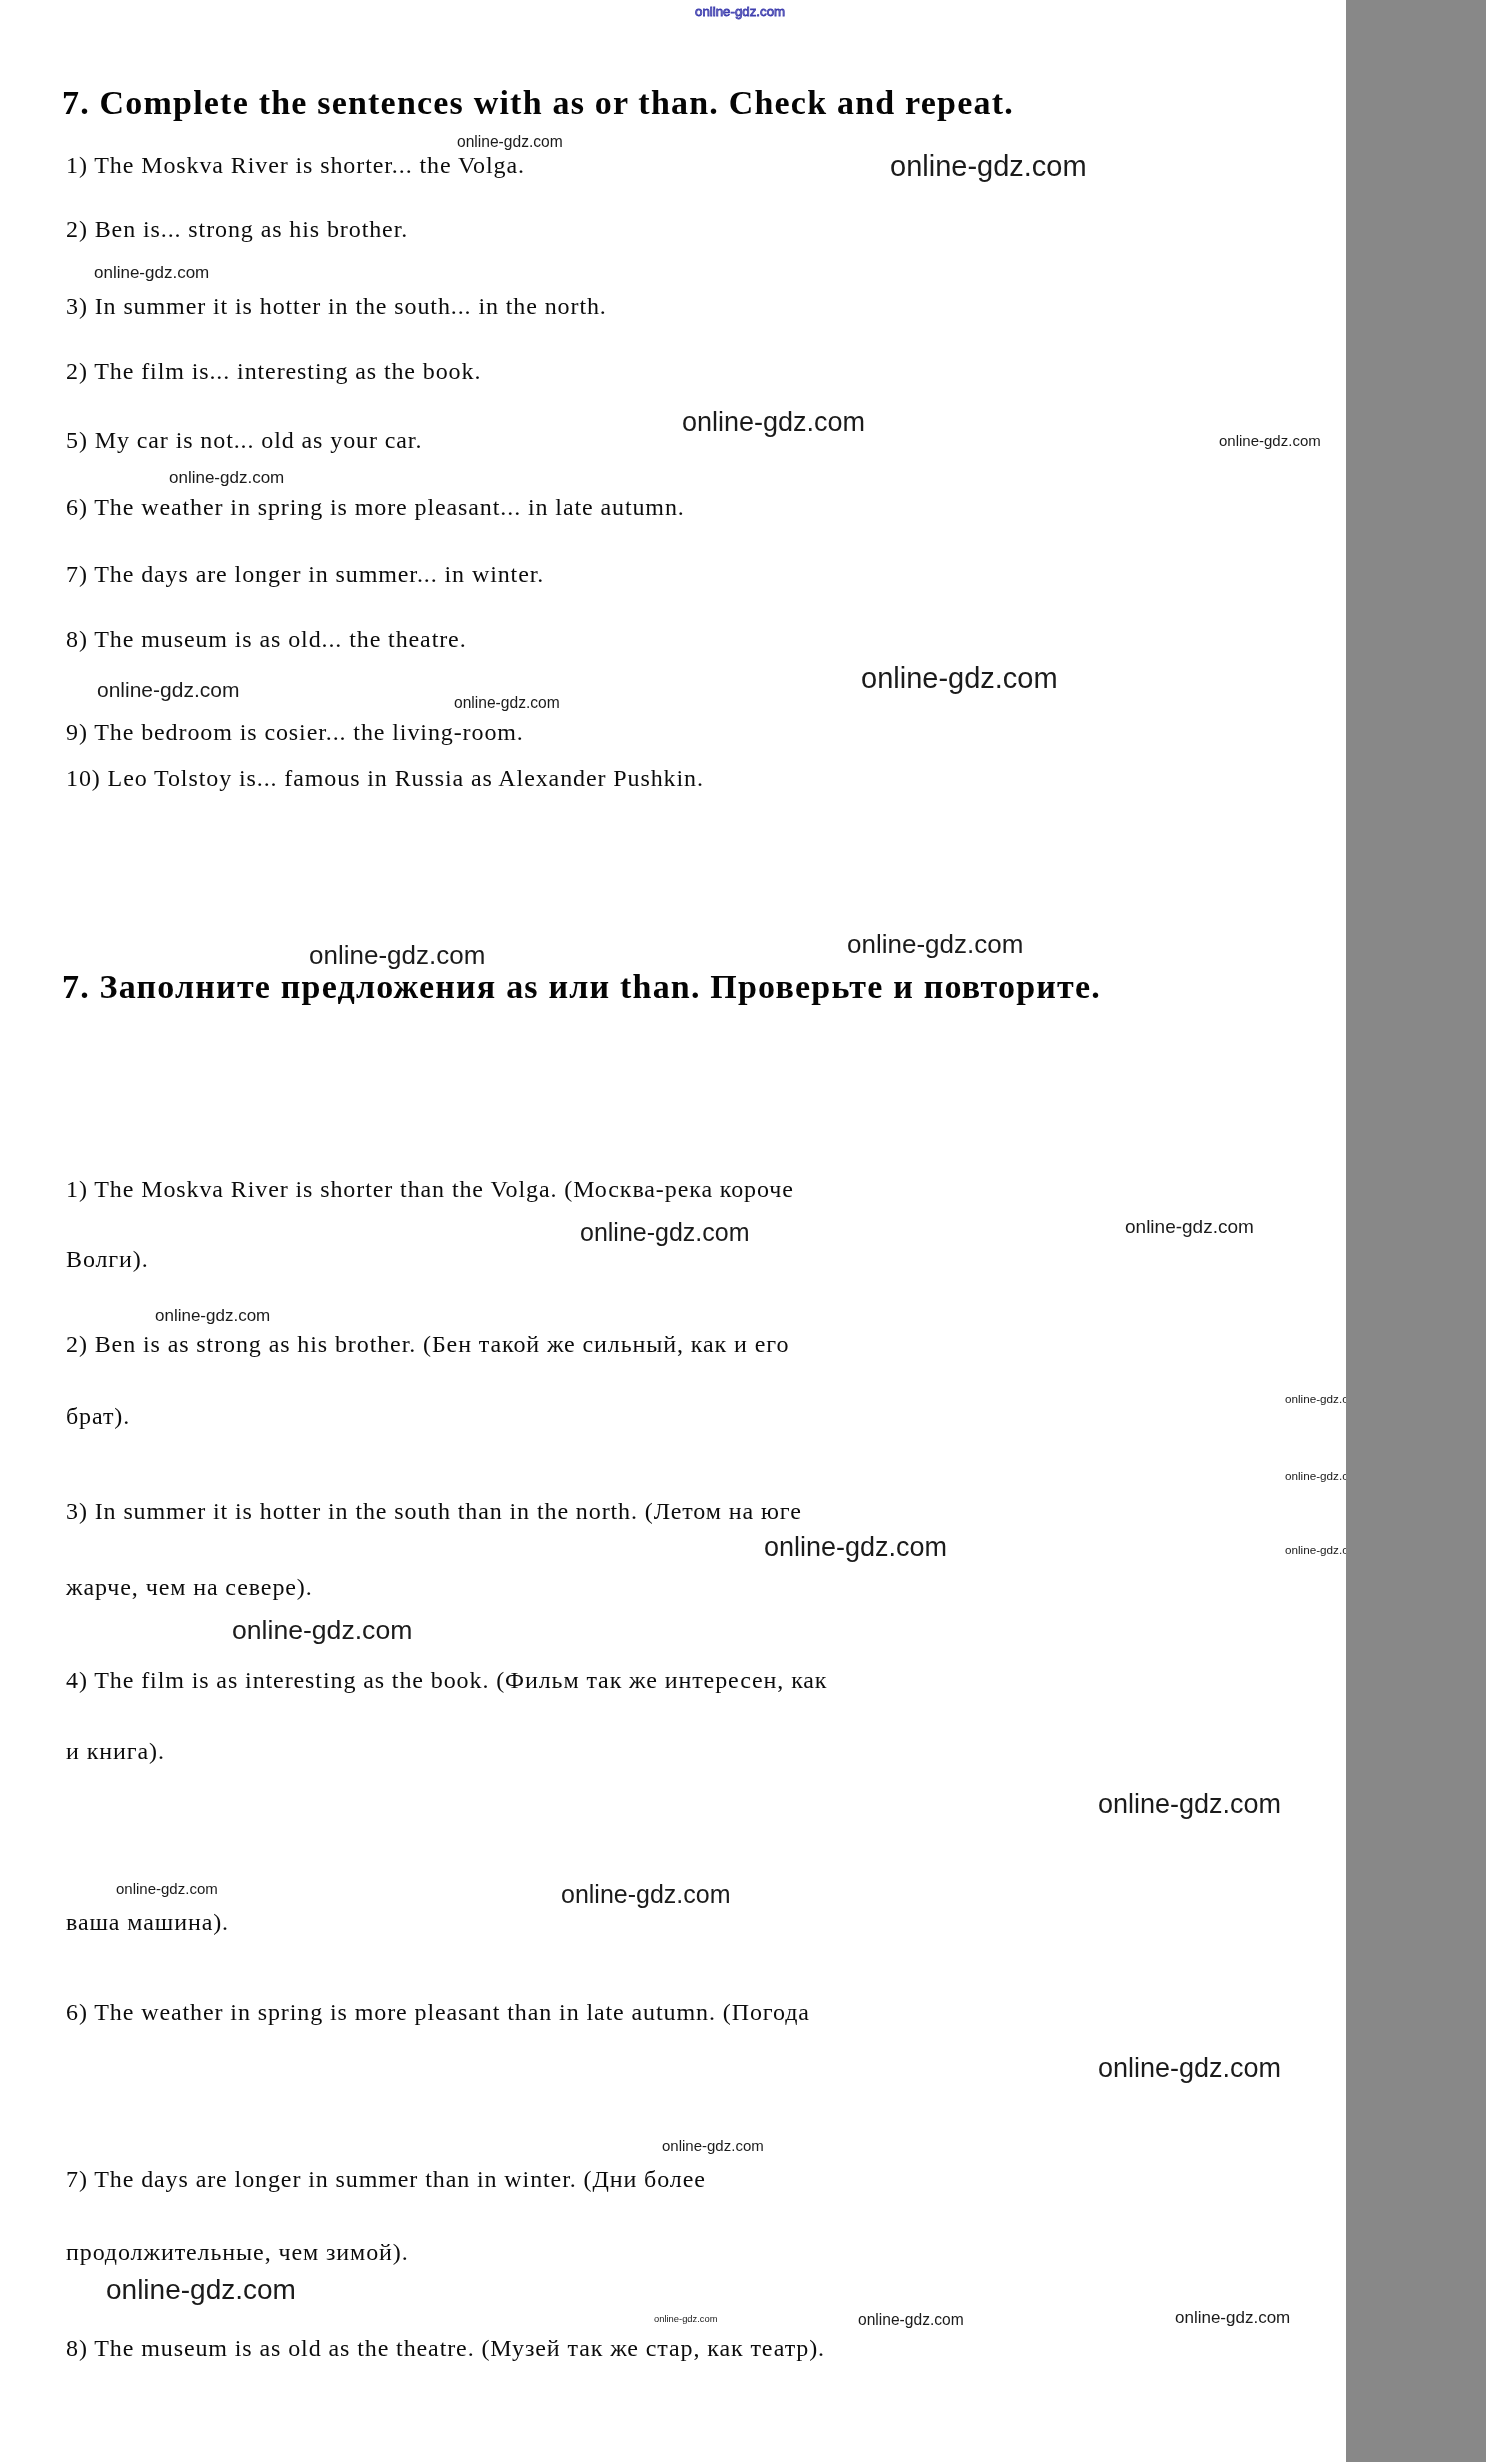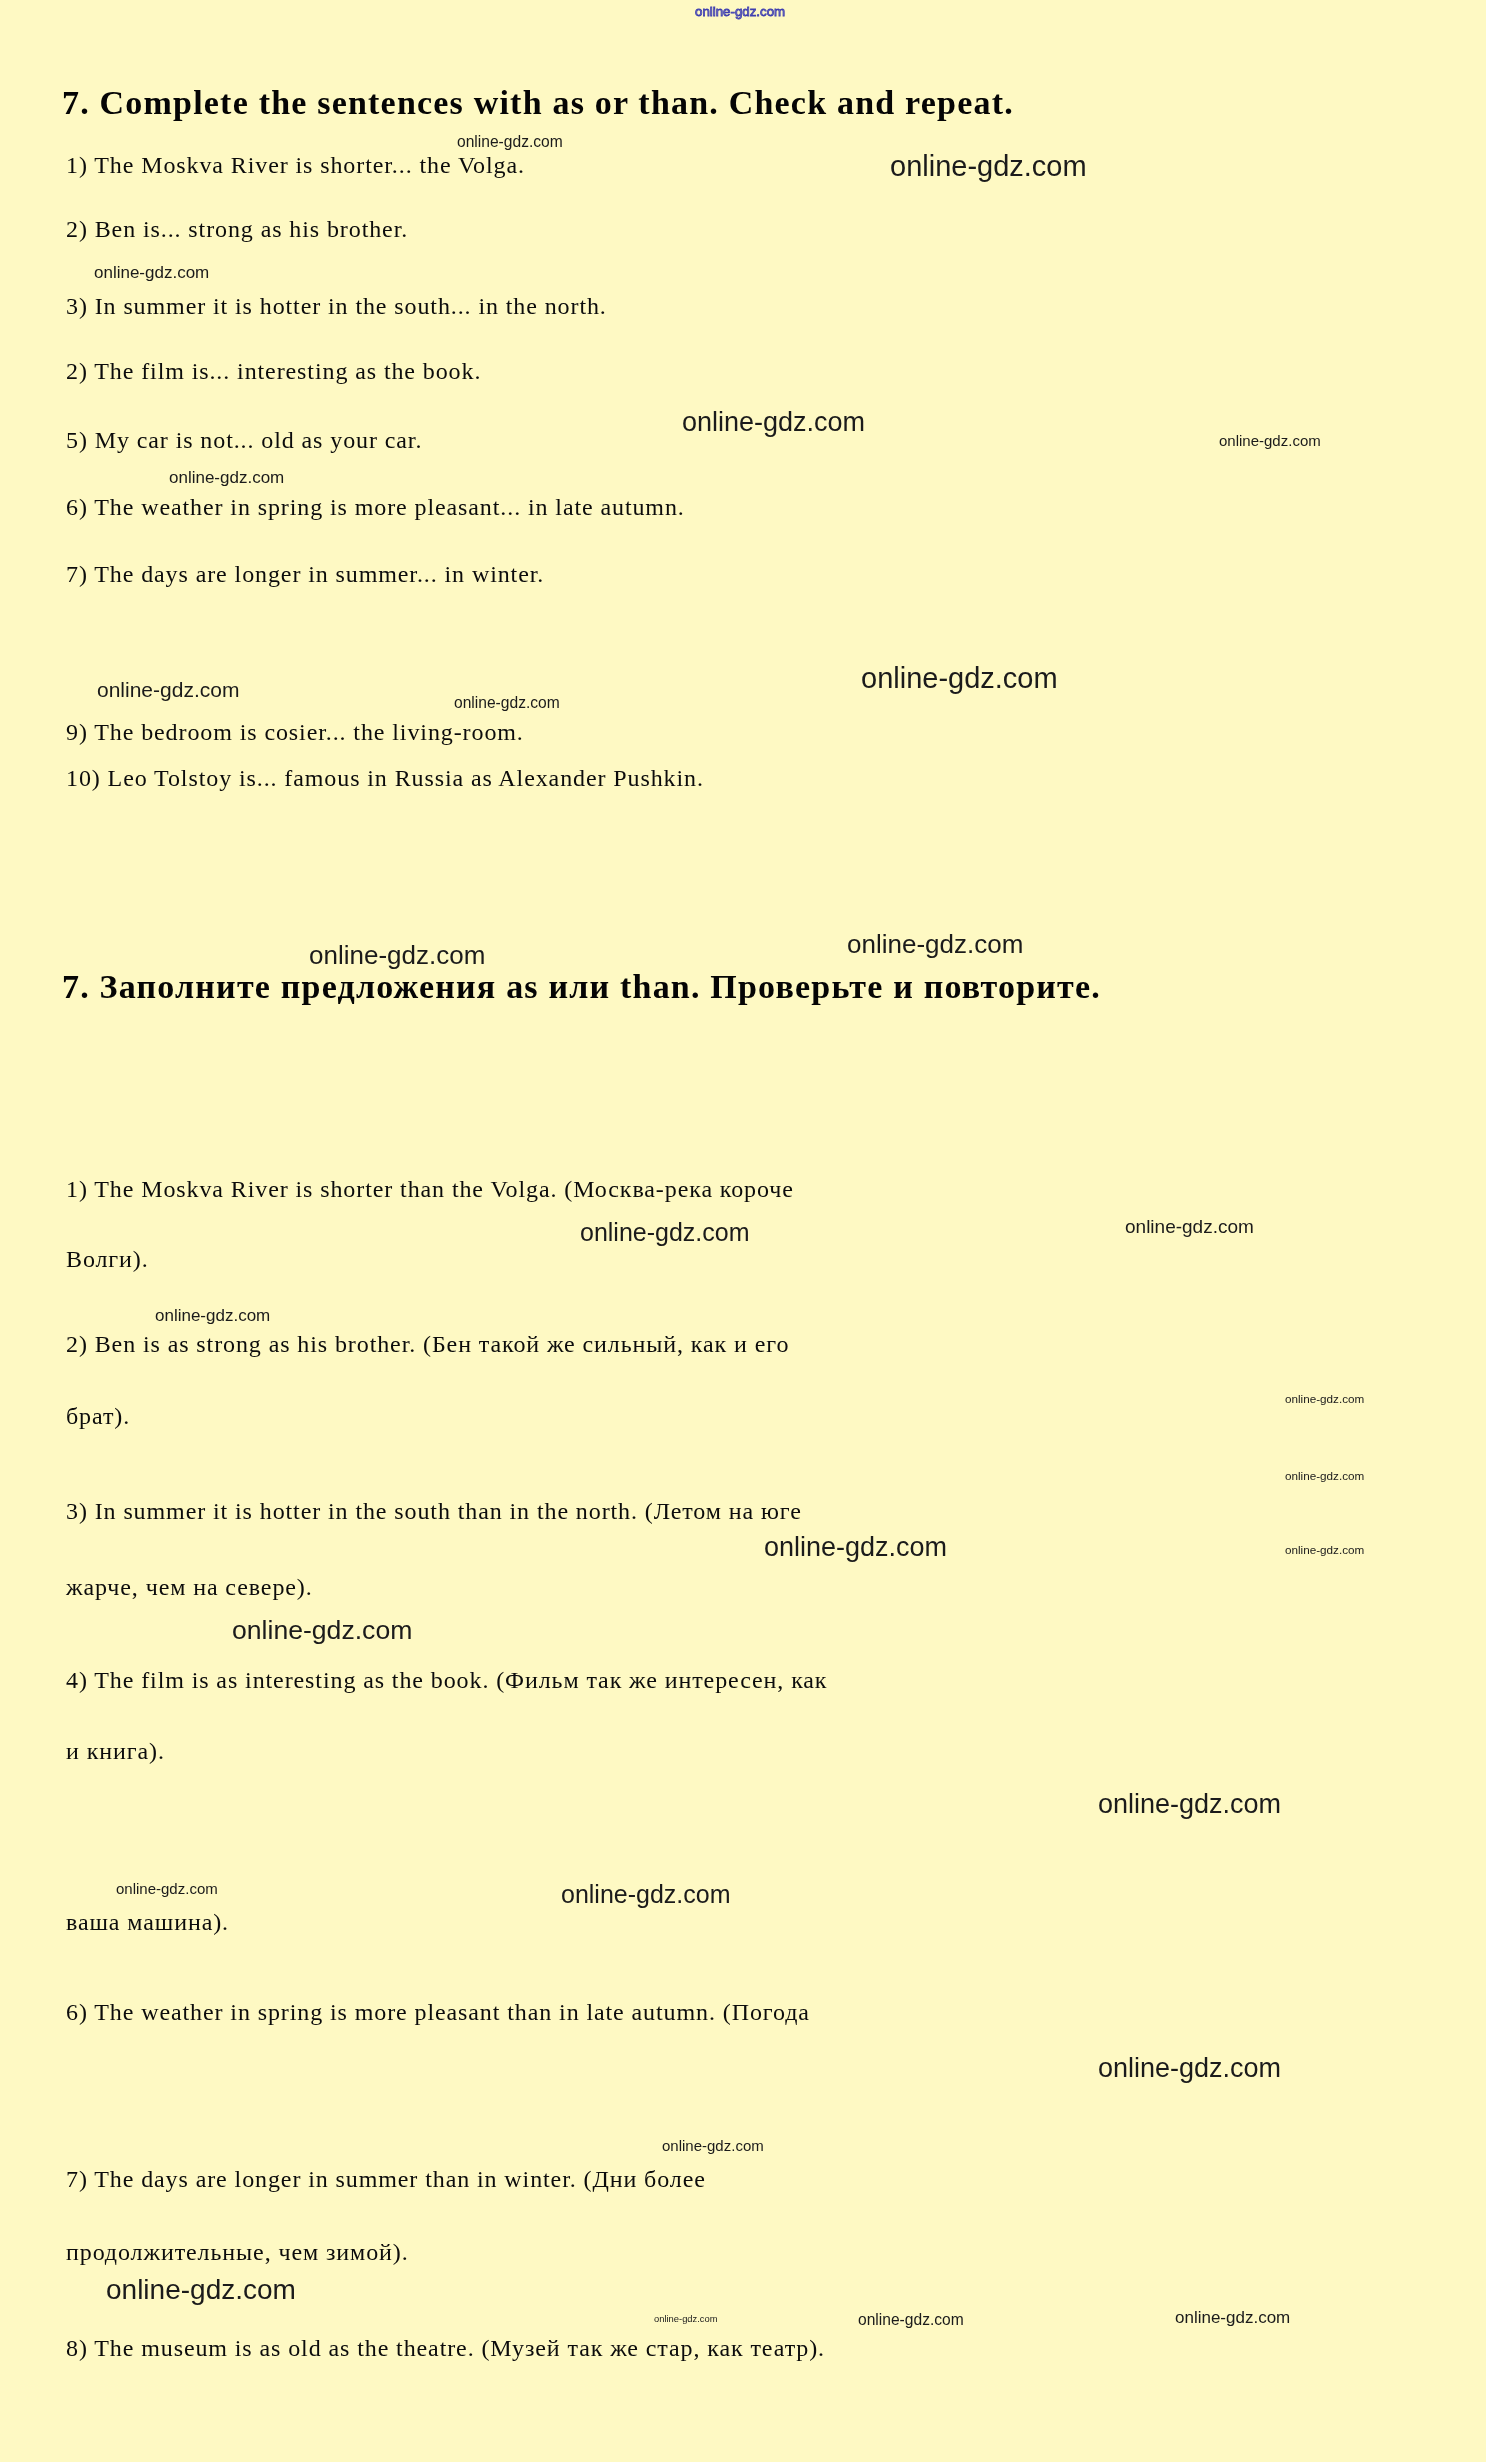--- a/index.html
+++ b/index.html
@@ -1,19 +1,19 @@
 <!DOCTYPE html>
 <html style="font-size:12.5px"><head>
 <meta charset="utf-8">
 <style>
   html,body{margin:0;padding:0;background:#888;}
   .page{
     position:relative;
-    width:1486px;height:2462px;
-    background:#fef9c3;
+    width:1346px;height:2462px;
+    background:#ffffff;
     overflow:hidden;
     font-family:"Liberation Serif", serif;
     color:#0c0c0c;
   }
   
   .ln{
     position:absolute;
     left:66px;
     font-size:24px;
     letter-spacing:0.9px;
@@ -84,20 +84,21 @@
 
   <div class="hd" style="top:84px">7. Complete the sentences with as or than. Check and repeat.</div>
 
   <div class="ln" style="top:152px">1) The Moskva River is shorter... the Volga.</div>
   <div class="ln" style="top:216px">2) Ben is... strong as his brother.</div>
   <div class="ln" style="top:293px">3) In summer it is hotter in the south... in the north.</div>
   <div class="ln" style="top:358px">2) The film is... interesting as the book.</div>
   <div class="ln" style="top:427px">5) My car is not... old as your car.</div>
   <div class="ln" style="top:494px">6) The weather in spring is more pleasant... in late autumn.</div>
   <div class="ln" style="top:561px">7) The days are longer in summer... in winter.</div>
+  <div class="ln" style="top:626px">8) The museum is as old... the theatre.</div>
   <div class="ln" style="top:719px">9) The bedroom is cosier... the living-room.</div>
   <div class="ln" style="top:765px">10) Leo Tolstoy is... famous in Russia as Alexander Pushkin.</div>
 
   <div class="hd" style="top:968px">7. Заполните предложения as или than. Проверьте и повторите.</div>
 
   <div class="ln" style="top:1176px">1) The Moskva River is shorter than the Volga. (Москва-река короче</div>
   <div class="ln" style="top:1246px">Волги).</div>
 
   <div class="ln" style="top:1331px">2) Ben is as strong as his brother. (Бен такой же сильный, как и его</div>
   <div class="ln" style="top:1403px">брат).</div>

